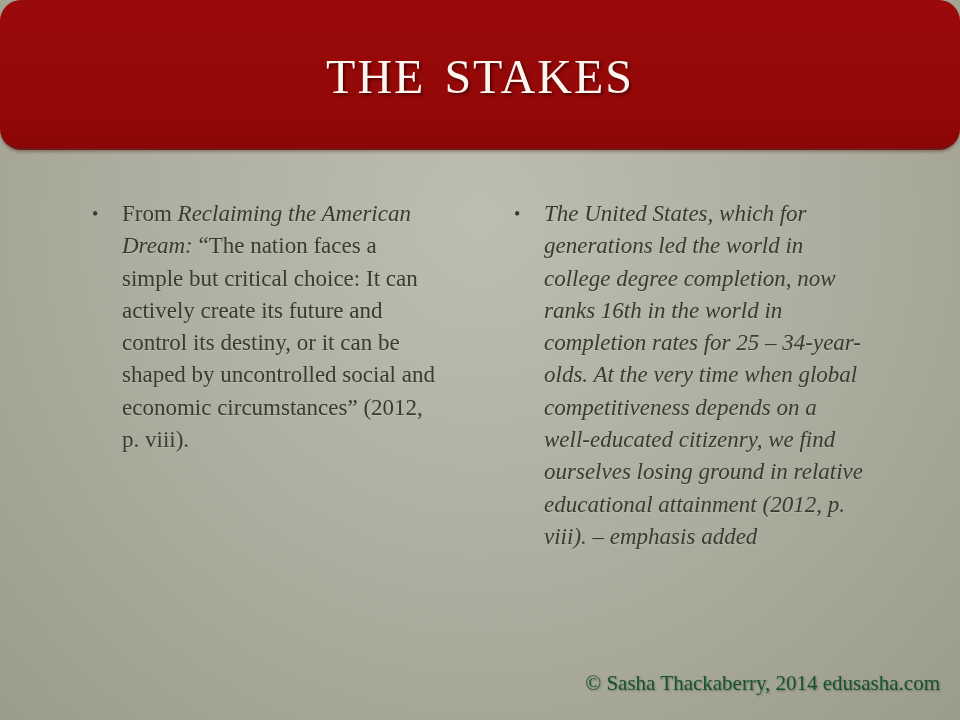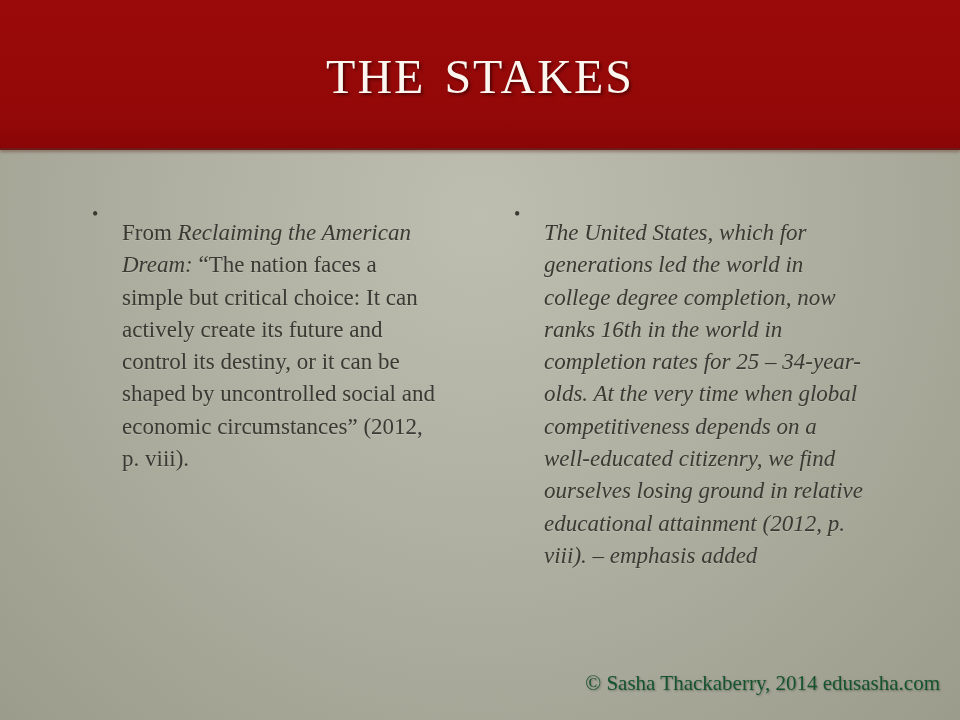--- a/index.html
+++ b/index.html
@@ -15,20 +15,21 @@
       background: radial-gradient(ellipse at 50% 30%, #bdbdb0 0%, #b0b0a2 45%, #9c9c8c 100%);
     }
     .header {
       position: absolute;
       left: 0; top: 0;
       width: 960px;
       height: 148px;
       background: linear-gradient(180deg, #9b0a0a 0%, #930808 80%, #8a0606 100%);
       border-bottom: 2px solid #6e1a16;
       box-shadow: 0 2px 3px rgba(80,20,10,0.35);
+      border-radius: 21px;
     }
     .title {
       position: absolute;
       left: 0; right: 0;
       top: 36px;
       text-align: center;
       color: #fbf6f0;
       font-family: "Liberation Serif", "DejaVu Serif", serif;
       font-size: 68px;
       letter-spacing: 2px;
@@ -62,21 +63,20 @@
     .bullet {
       width: 30px;
       flex: 0 0 30px;
       font-size: 18px;
       line-height: 32.3px;
       color: #3a3a34;
     }
     .bullet-text {
       flex: 1;
       text-shadow: 0 1px 0 rgba(255,255,255,0.15);
-      margin-top: 19px;
     }
     .italic {
       font-style: italic;
     }
     .col.right .bullet-text {
       font-style: italic;
       font-size: 23px;
       line-height: 32.3px;
     }
     .footer {

